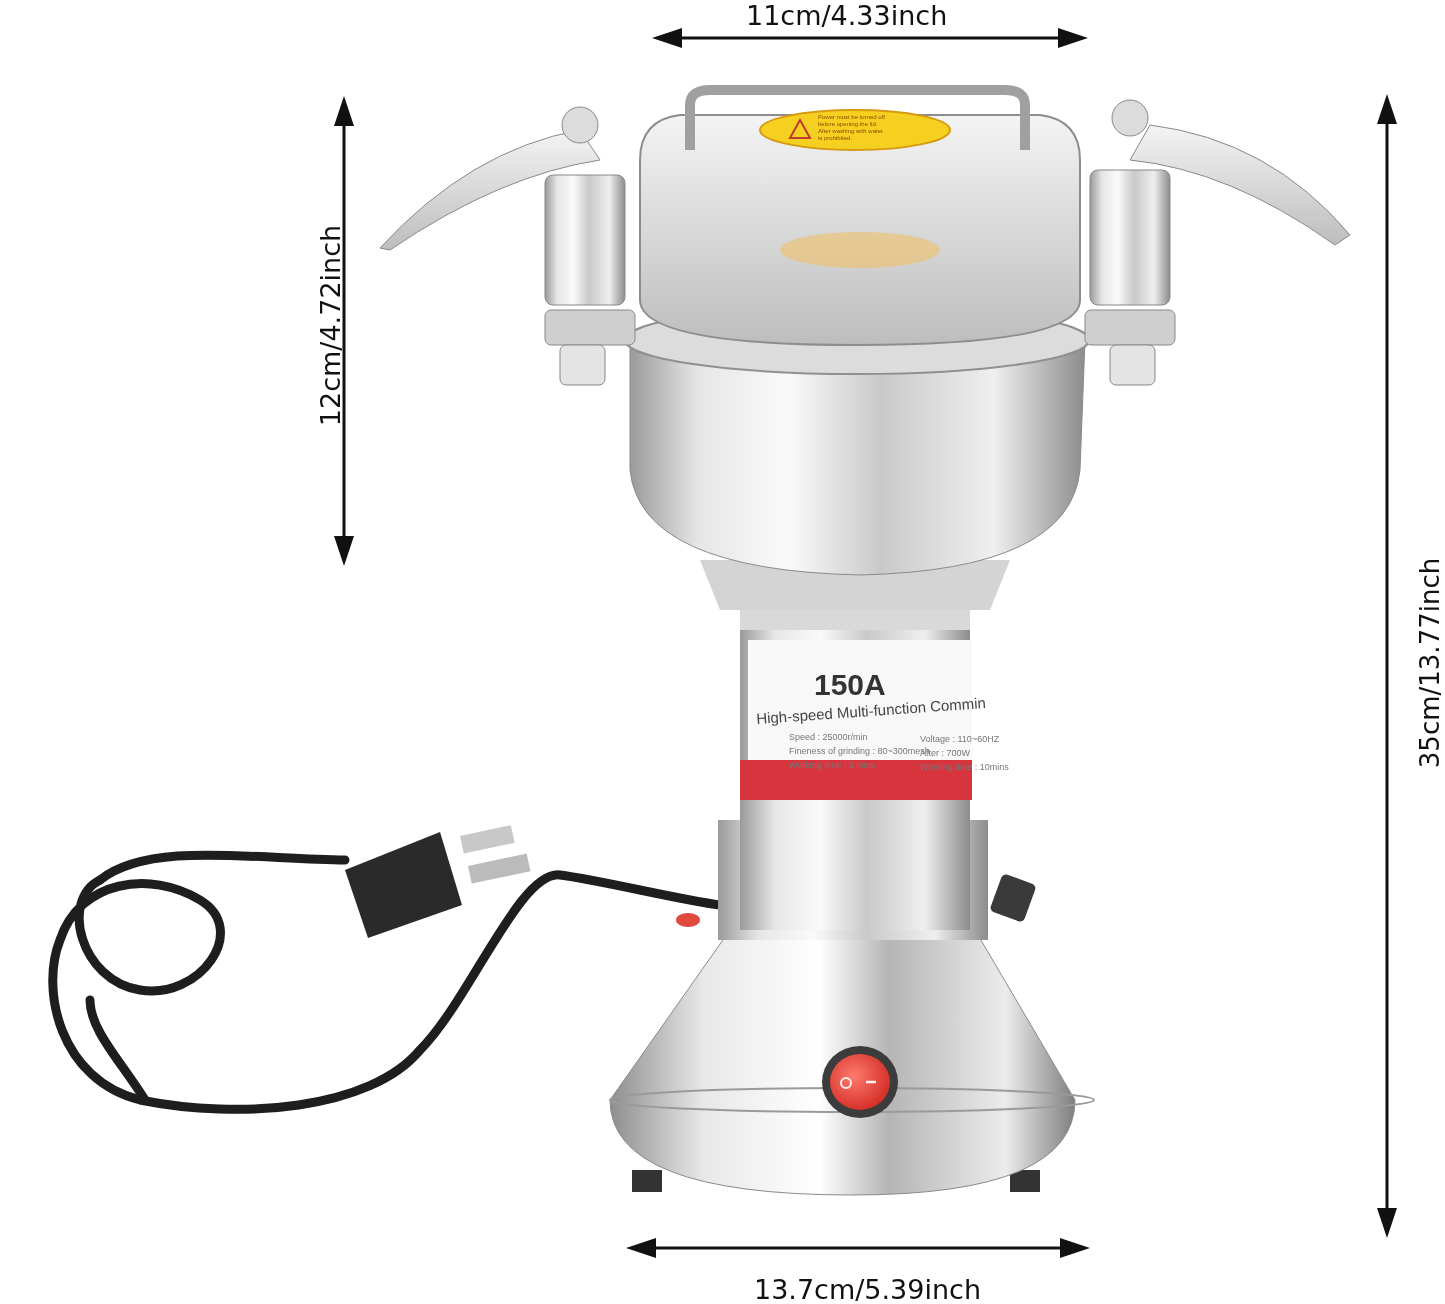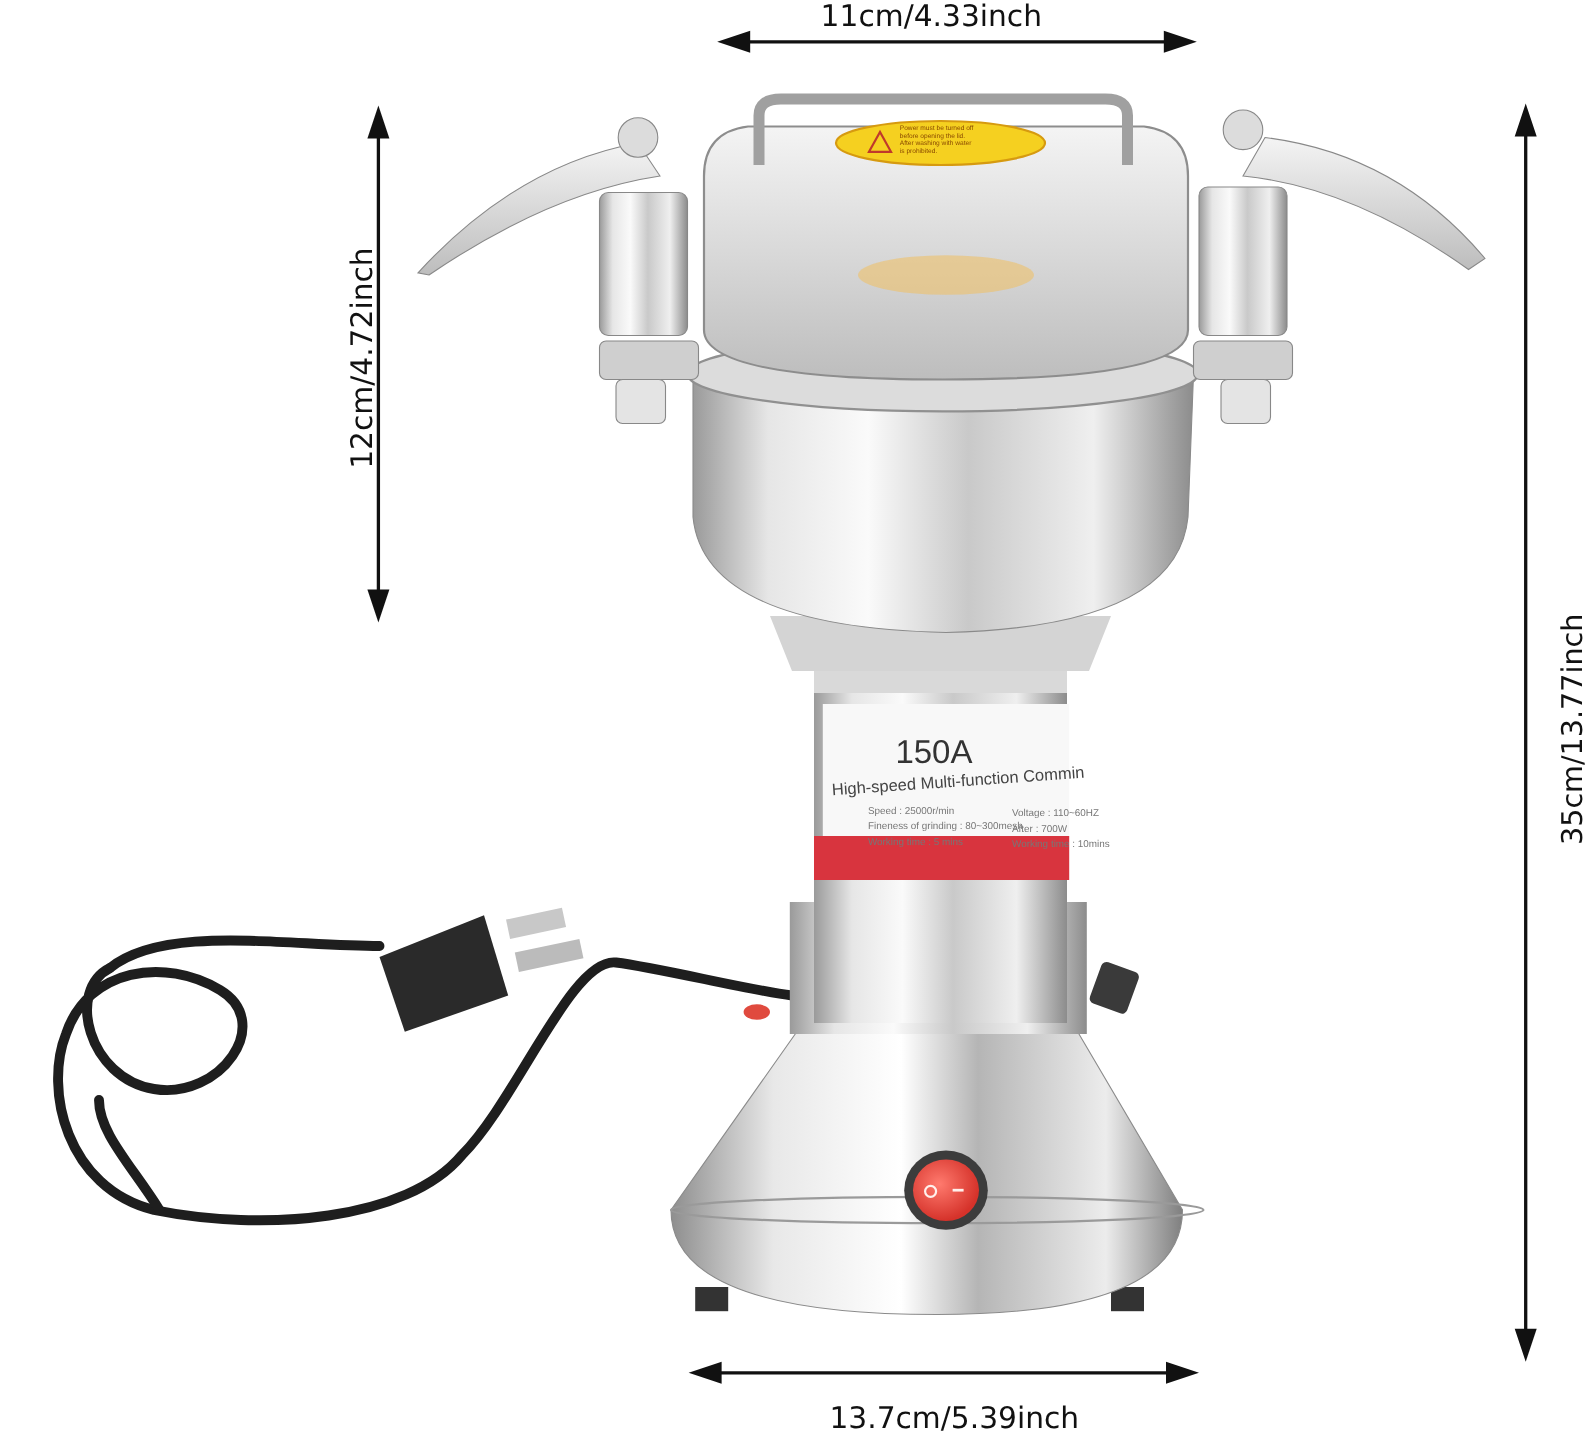--- a/index.html
+++ b/index.html
@@ -126,21 +126,21 @@
     <rect x="1110" y="345" width="45" height="40" rx="6" fill="#e4e4e4" stroke="#888"></rect>
     <circle cx="1130" cy="118" r="18" fill="#dcdcdc" stroke="#888"></circle>
   </g>
 </svg>
 
 <div class="dim-label" style="left:714px; top:0px;margin-left:32px;">11cm/4.33inch</div>
 <div class="dim-label vert" style="left:180px; top:310px; width:300px; text-align:center;">12cm/4.72inch</div>
 <div class="dim-label vert" style="left:1280px; top:648px; width:300px; text-align:center; font-size:26px;">35cm/13.77inch</div>
 <div class="dim-label" style="left:754px; top:1274px;">13.7cm/5.39inch</div>
 
-<div class="label-text" style="left:814px; top:668px; font-size:30px; font-weight:normal; color:#333;">150A</div>
+<div class="label-text" style="left:814px; top:668px; font-size:30px; font-weight:bold; color:#333;">150A</div>
 <div class="label-text" style="left:756px; top:702px; font-size:15px; color:#444; transform:rotate(-4deg); width:230px; overflow:hidden;">High-speed Multi-function Comminutor</div>
 <div class="label-text" style="left:789px; top:730px; font-size:9px; color:#777; line-height:14px;">
   <div>Speed : 25000r/min</div>
   <div>Fineness of grinding : 80~300mesh</div>
   <div>Working time : 5 mins</div>
 </div>
 <div class="label-text" style="left:920px; top:732px; font-size:9px; color:#777; line-height:14px;">
   <div>Voltage : 110~60HZ</div>
   <div>After : 700W</div>
   <div>Working time : 10mins</div>

